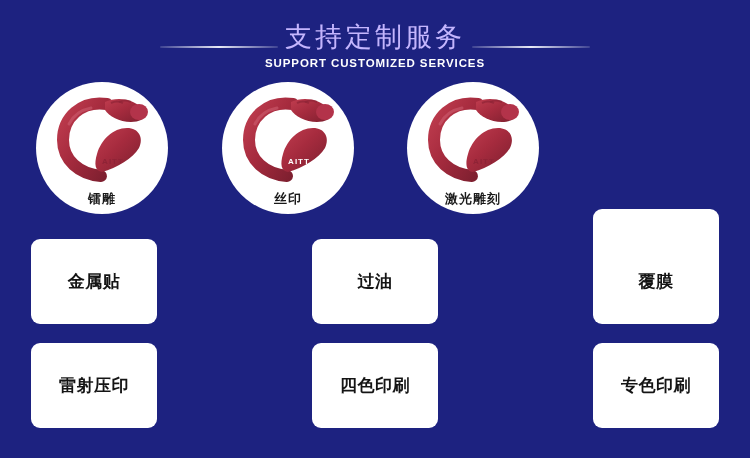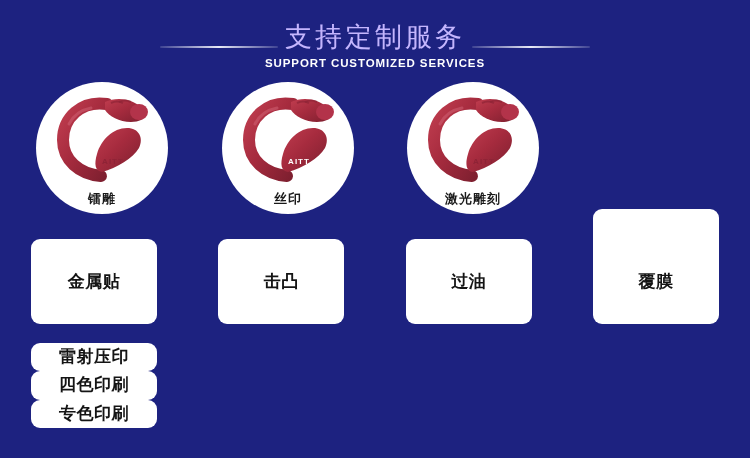--- a/index.html
+++ b/index.html
@@ -137,21 +137,21 @@
   
   .chip-row {
     position: absolute;
     left: 31px;
     width: 688px;
     height: 85px;
     display: flex;
     justify-content: space-between;
   }
   #chip-row-1 { top: 239px; }
-  #chip-row-2 { top: 343px; flex-direction: column; }
+  #chip-row-2 { top: 343px; }
 
   .chip {
     width: 126px;
     height: 85px;
     background: #ffffff;
     border-radius: 9px;
     display: flex;
     align-items: center;
     justify-content: center;
     box-sizing: border-box;
@@ -240,23 +240,20 @@
     <div id="logo-card">
       <span id="logo-card-label">LOGO印刷</span>
     </div>
   </div>
 
   <div id="chip-row-1" class="chip-row">
     <div class="chip">
       <span class="chip-label">金属贴</span>
     </div>
     <div class="chip">
-      <span class="chip-label">击凸</span>
-    </div>
-    <div class="chip">
       <span class="chip-label">过油</span>
     </div>
     <div class="chip">
       <span class="chip-label">覆膜</span>
     </div>
   </div>
 
   <div id="chip-row-2" class="chip-row">
     <div class="chip">
       <span class="chip-label">雷射压印</span>

